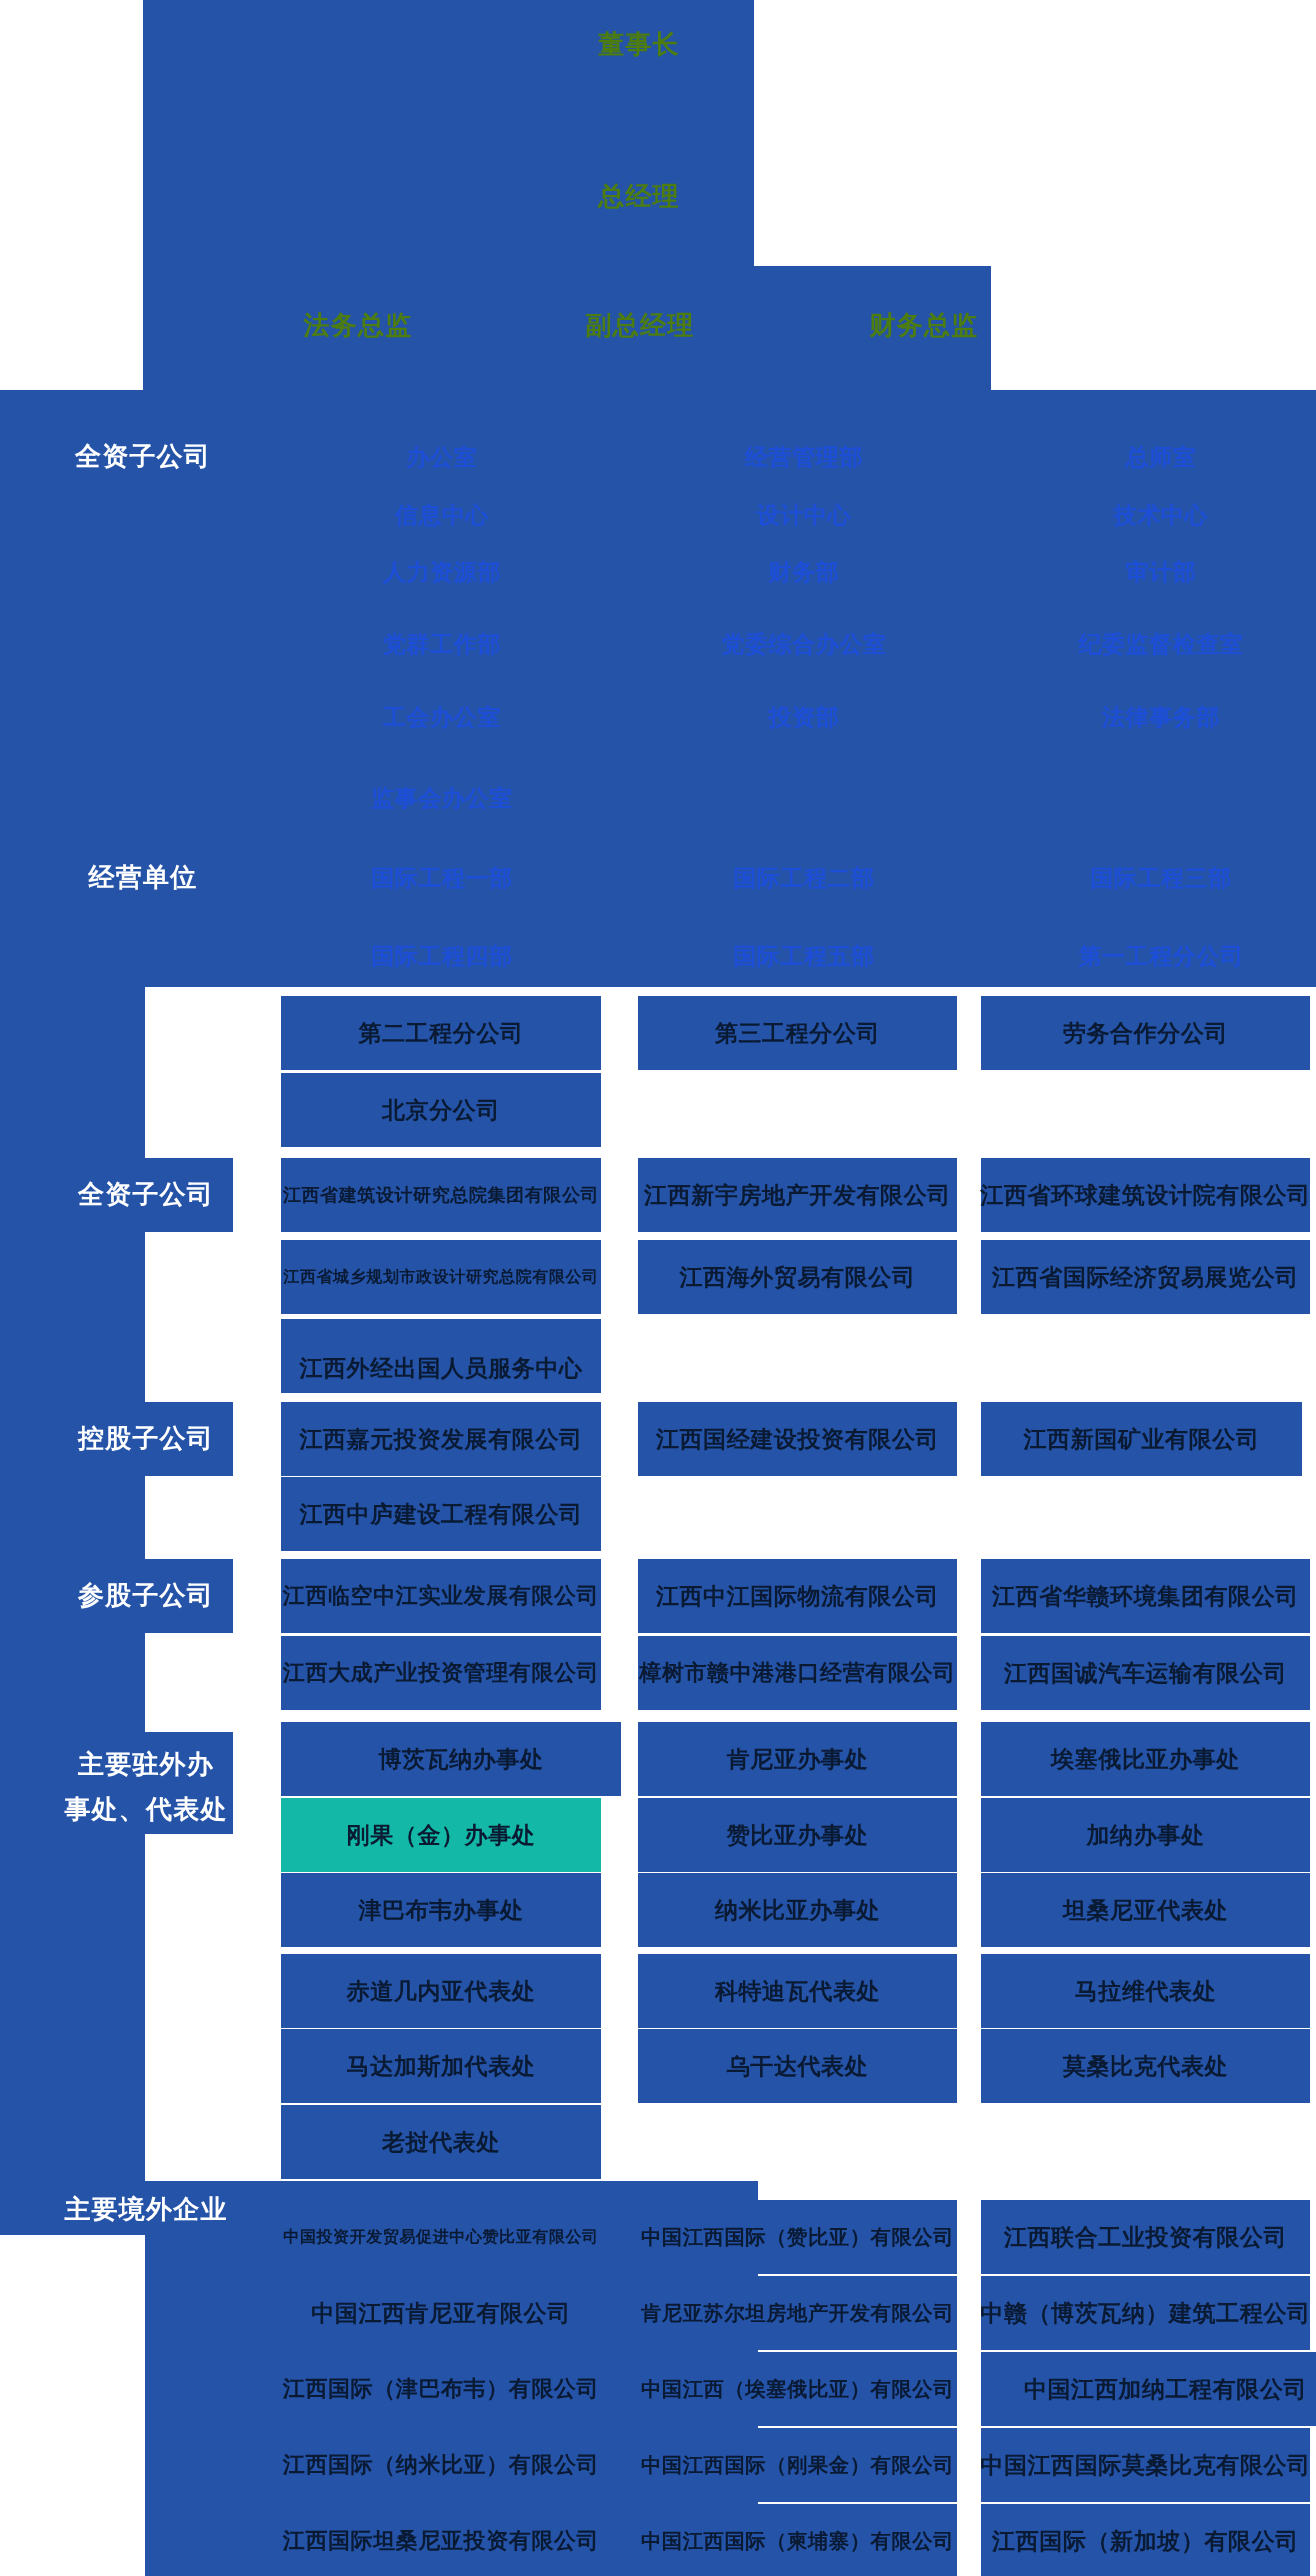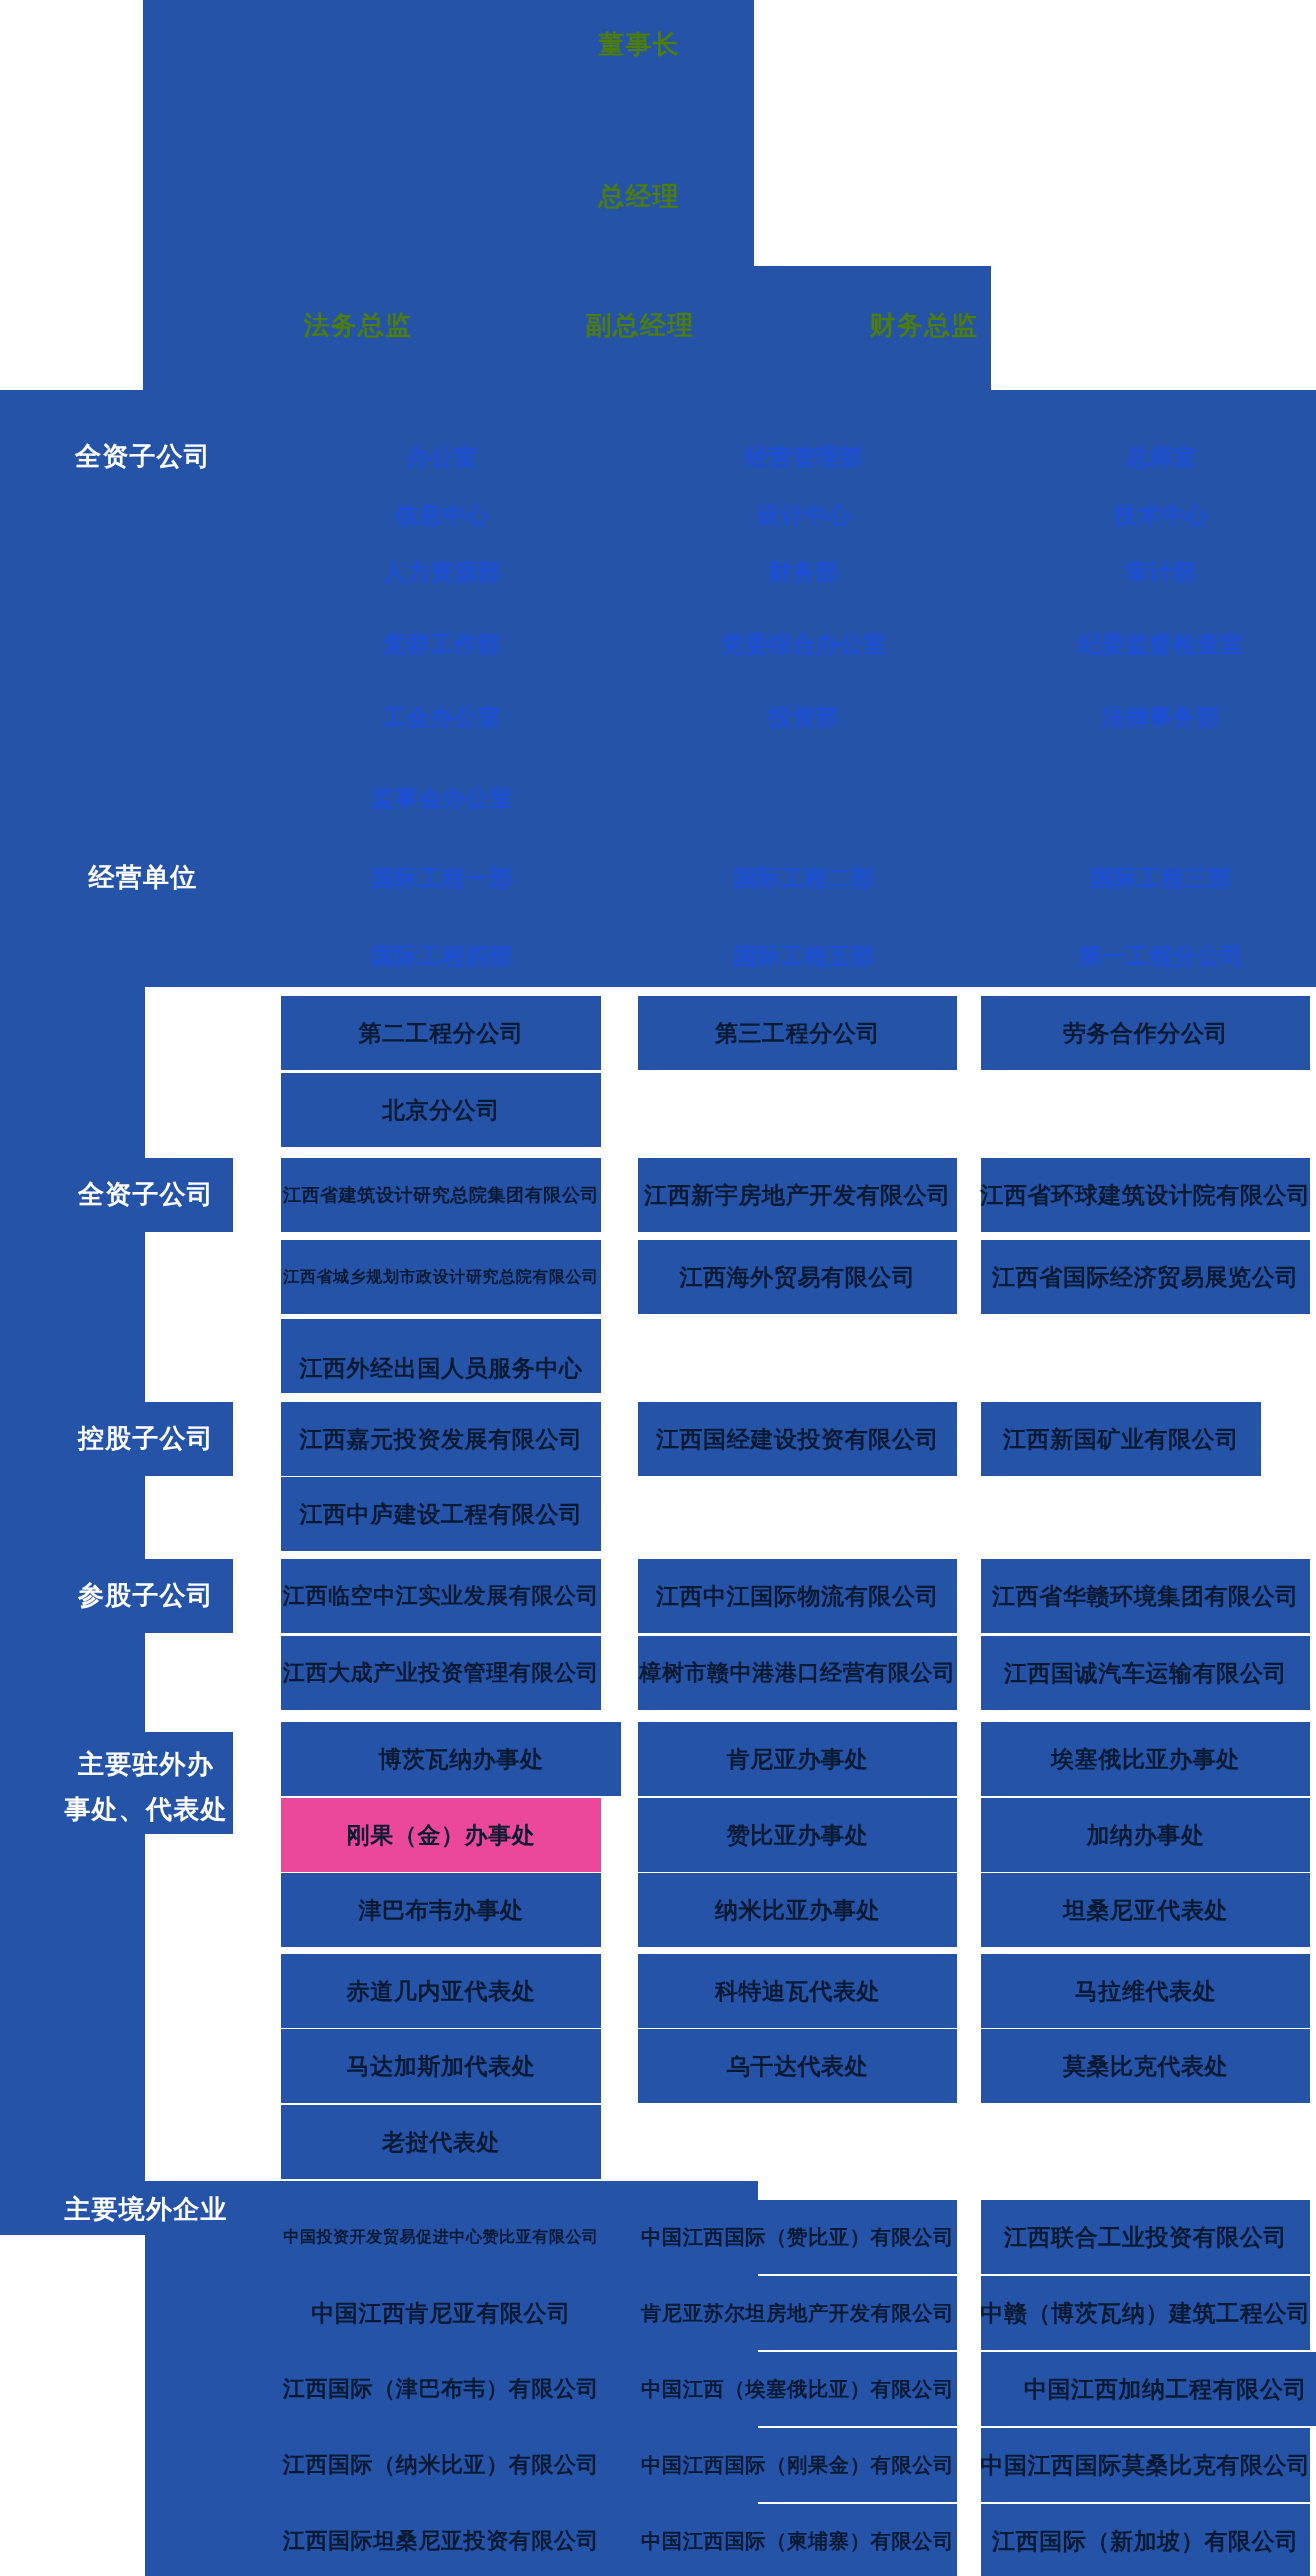--- a/index.html
+++ b/index.html
@@ -136,21 +136,21 @@
       </div>
       <div class="org-box" style="left: 281px; top: 1319px; width: 320px; height: 74px; background: rgb(36, 83, 168);">
         <span style="font-size: 23px; margin-top: 25px;">江西外经出国人员服务中心</span>
       </div>
       <div class="org-box" style="left: 281px; top: 1402px; width: 320px; height: 74px; background: rgb(36, 83, 168);">
         <span style="font-size: 23px;">江西嘉元投资发展有限公司</span>
       </div>
       <div class="org-box" style="left: 638px; top: 1402px; width: 319px; height: 74px; background: rgb(36, 83, 168);">
         <span style="font-size: 23px;">江西国经建设投资有限公司</span>
       </div>
-      <div class="org-box" style="left: 981px; top: 1402px; width: 280px; height: 74px; background: rgb(36, 83, 168);">
+      <div class="org-box" style="left: 981px; top: 1402px; width: 321px; height: 74px; background: rgb(36, 83, 168);">
         <span style="font-size: 23px;">江西新国矿业有限公司</span>
       </div>
       <div class="org-box" style="left: 281px; top: 1477px; width: 320px; height: 74px; background: rgb(36, 83, 168);">
         <span style="font-size: 23px;">江西中庐建设工程有限公司</span>
       </div>
       <div class="org-box" style="left: 281px; top: 1559px; width: 320px; height: 74px; background: rgb(36, 83, 168);">
         <span style="font-size: 22px;">江西临空中江实业发展有限公司</span>
       </div>
       <div class="org-box" style="left: 638px; top: 1559px; width: 319px; height: 74px; background: rgb(36, 83, 168);">
         <span style="font-size: 23px;">江西中江国际物流有限公司</span>
@@ -169,21 +169,21 @@
       </div>
       <div class="org-box" style="left: 281px; top: 1722px; width: 320px; height: 74px; background: rgb(36, 83, 168); padding-left: 20px;">
         <span style="font-size: 23px;">博茨瓦纳办事处</span>
       </div>
       <div class="org-box" style="left: 638px; top: 1722px; width: 319px; height: 74px; background: rgb(36, 83, 168);">
         <span style="font-size: 23px;">肯尼亚办事处</span>
       </div>
       <div class="org-box" style="left: 981px; top: 1722px; width: 329px; height: 74px; background: rgb(36, 83, 168);">
         <span style="font-size: 23px;">埃塞俄比亚办事处</span>
       </div>
-      <div class="org-box" style="left: 281px; top: 1798px; width: 320px; height: 74px; background: #ec4899;">
+      <div class="org-box" style="left: 281px; top: 1798px; width: 320px; height: 74px; background: #14b8a6;">
         <span style="font-size: 23px;">刚果（金）办事处</span>
       </div>
       <div class="org-box" style="left: 638px; top: 1798px; width: 319px; height: 74px; background: rgb(36, 83, 168);">
         <span style="font-size: 23px;">赞比亚办事处</span>
       </div>
       <div class="org-box" style="left: 981px; top: 1798px; width: 329px; height: 74px; background: rgb(36, 83, 168);">
         <span style="font-size: 23px;">加纳办事处</span>
       </div>
       <div class="org-box" style="left: 281px; top: 1873px; width: 320px; height: 74px; background: rgb(36, 83, 168);">
         <span style="font-size: 23px;">津巴布韦办事处</span>

